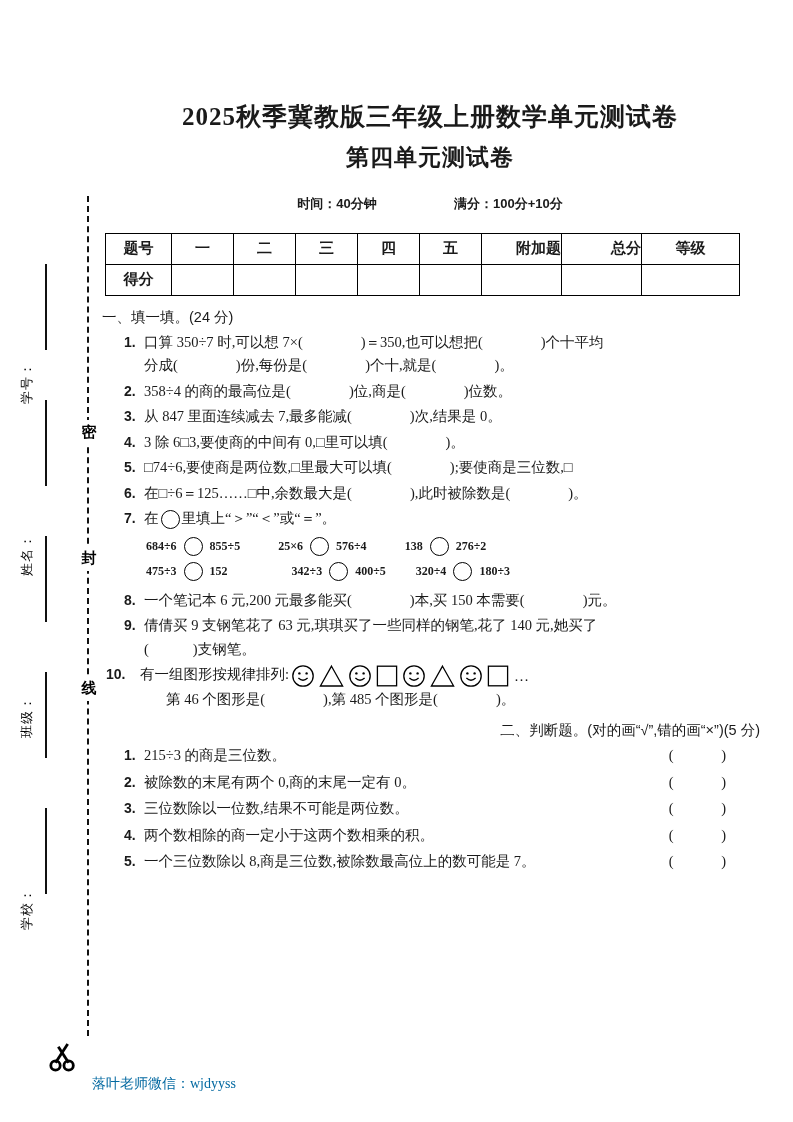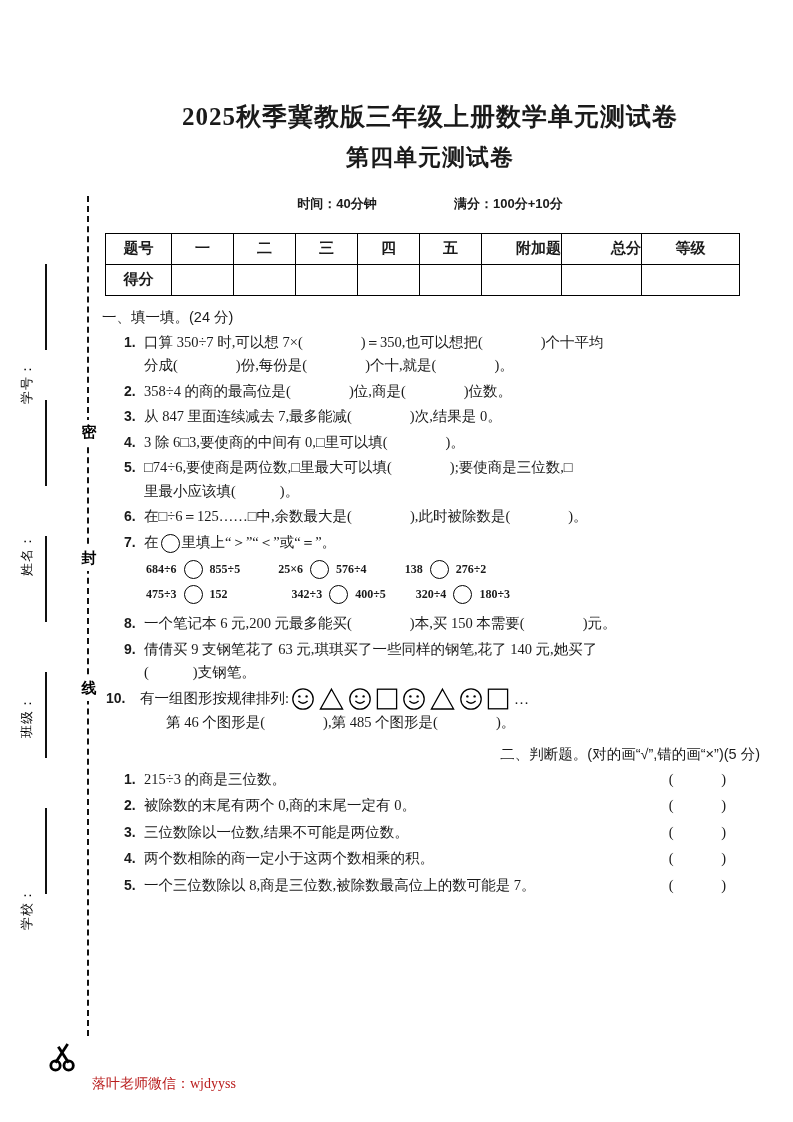--- a/index.html
+++ b/index.html
@@ -196,21 +196,21 @@
     right: 12px; top: 0;
     letter-spacing: 22px;
     font-size: 14.5px;
   }
 
   
   #footer-note {
     position: absolute;
     left: 92px; top: 1075px;
     font-size: 14px;
-    color: #b91c1c;
+    color: #0369a1;
     font-family: "Liberation Serif", "DejaVu Serif", serif;
   }
 </style>
 </head>
 <body>
 
 <div id="seal-column">
   <div class="seal-dash"></div>
 
   <div class="seal-char c1">密</div>
@@ -293,21 +293,20 @@
   </div>
 
   <div class="q">
     <span class="num">4.</span>
     <span>3 除 6□3,要使商的中间有 0,□里可以填(</span><span class="blank"></span><span>)。</span>
   </div>
 
   <div class="q">
     <span class="num">5.</span>
     <span>□74÷6,要使商是两位数,□里最大可以填(</span><span class="blank"></span><span>);要使商是三位数,□</span>
-    <div><span>里最小应该填(</span><span class="blank sm"></span><span>)。</span></div>
   </div>
 
   <div class="q">
     <span class="num">6.</span>
     <span>在□÷6＝125……□中,余数最大是(</span><span class="blank"></span><span>),此时被除数是(</span><span class="blank"></span><span>)。</span>
   </div>
 
   <div class="q">
     <span class="num">7.</span>
     <span>在</span><span class="circle" style="margin:0 2px;"></span><span>里填上“＞”“＜”或“＝”。</span>

